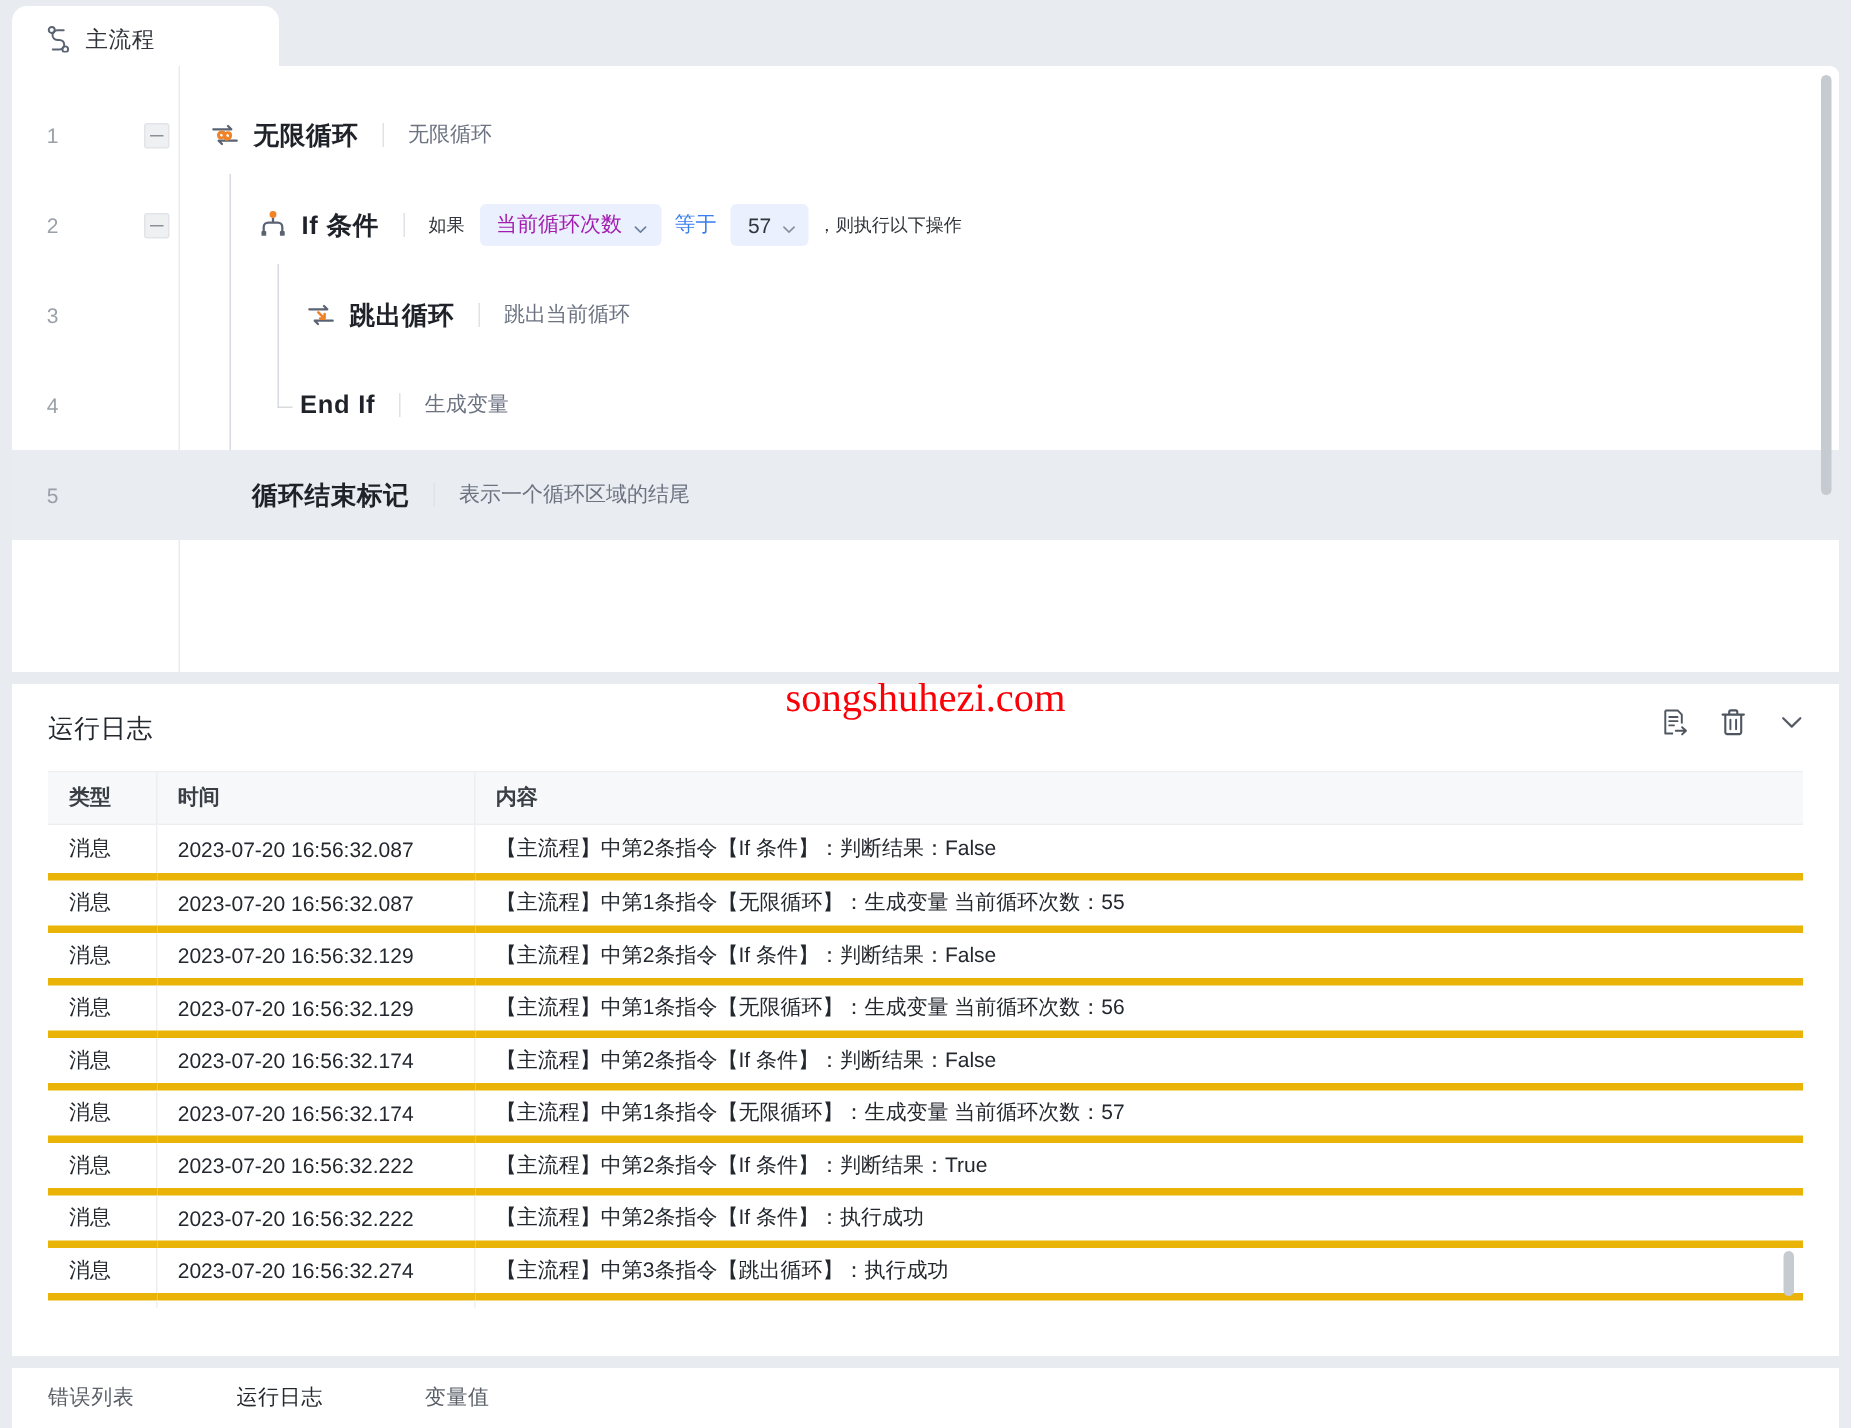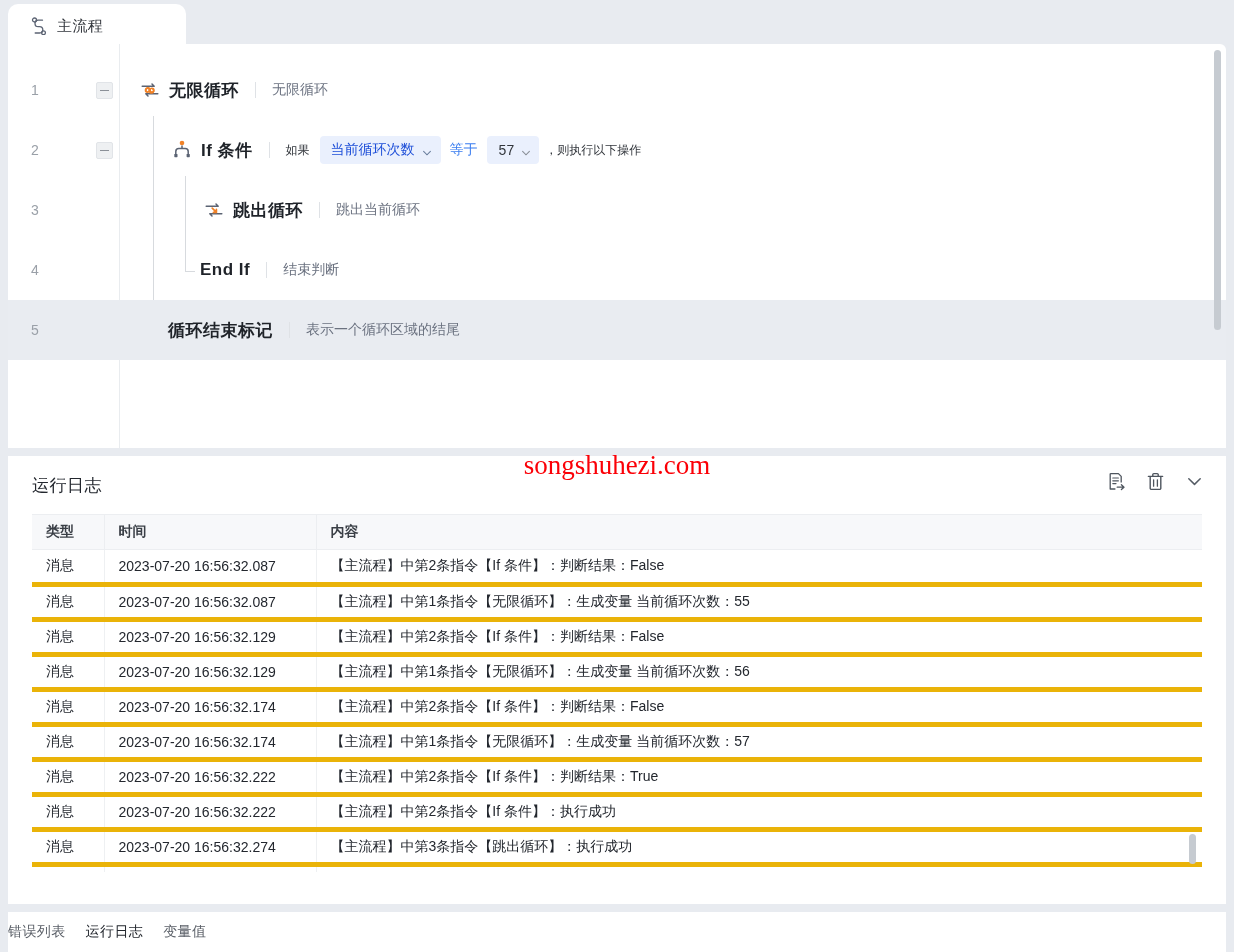--- a/index.html
+++ b/index.html
@@ -86,21 +86,21 @@
     font-size: 14px; color: #6b7280; white-space: nowrap;
   }
 
   
   .expr { display: flex; align-items: center; gap: 0; white-space: nowrap; }
   .expr .plain { font-size: 12px; color: #31353b; }
   .pill {
     display: inline-flex; align-items: center; gap: 7px;
     height: 28px; padding: 0 9px 0 11px;
     background: #eaf0fd; border-radius: 4px;
-    font-size: 14px; color: #1d4ed8; cursor: pointer;
+    font-size: 14px; color: #a21caf; cursor: pointer;
   }
   .pill.val { color: #31353b; padding: 0 8px 0 12px; }
   .pill .cv { display:block; width:10px; height:10px; }
   .op {
     font-size: 14px; color: #3b7ef0; margin: 0 9px; cursor: pointer;
   }
 
   
   .guide-v { position: absolute; width: 1px; background: #d7dade; }
   .guide-h { position: absolute; height: 1px; background: #d7dade; }
@@ -174,21 +174,21 @@
     width: 7px; height: 30px;
     background: #c6cbd1; border-radius: 4px;
   }
 
   
   .bottom-tabs {
     position: absolute; left: 8px; top: 912px;
     width: 1218px; height: 40px;
     background: #ffffff;
     display: flex; align-items: center;
-    gap: 20px; 
+    gap: 68px; padding-left: 24px;
   }
   .bottom-tabs .bt {
     font-size: 14px; color: #5b6068; cursor: pointer; letter-spacing: .4px;
   }
   .bottom-tabs .bt.active { color: #23272e; }
 
   .left-edge {
     position: absolute; left: 0; top: 0; width: 8px; height: 952px;
     background: #e8ebf0;
   }
@@ -311,21 +311,21 @@
         <span class="vdiv"></span>
         <span class="node-desc">跳出当前循环</span>
       </div>
     </div>
 
     <div class="row" style="top:196px;">
       <span class="num">4</span>
       <div class="content" style="left:192px;">
         <span class="node-title">End If</span>
         <span class="vdiv"></span>
-        <span class="node-desc">结束判断</span>
+        <span class="node-desc">生成变量</span>
       </div>
     </div>
 
     <div class="row highlight" style="top:256px;">
       <span class="num">5</span>
       <div class="content" style="left:160px;">
         <span class="node-title">循环结束标记</span>
         <span class="vdiv"></span>
         <span class="node-desc">表示一个循环区域的结尾</span>
       </div>

